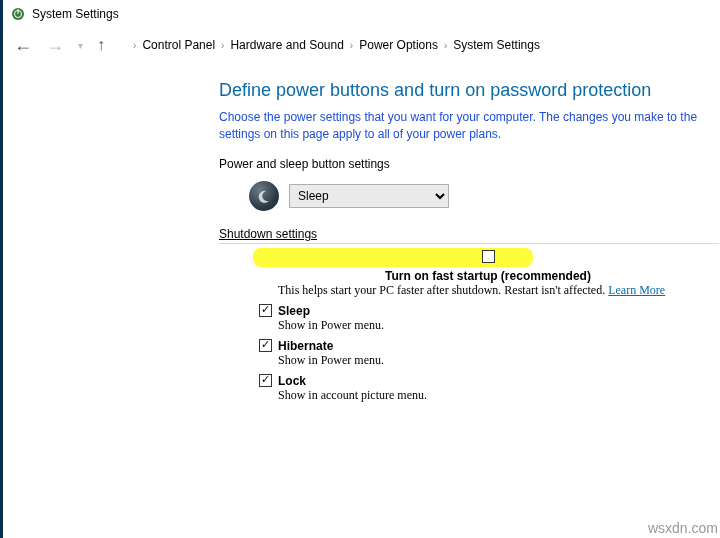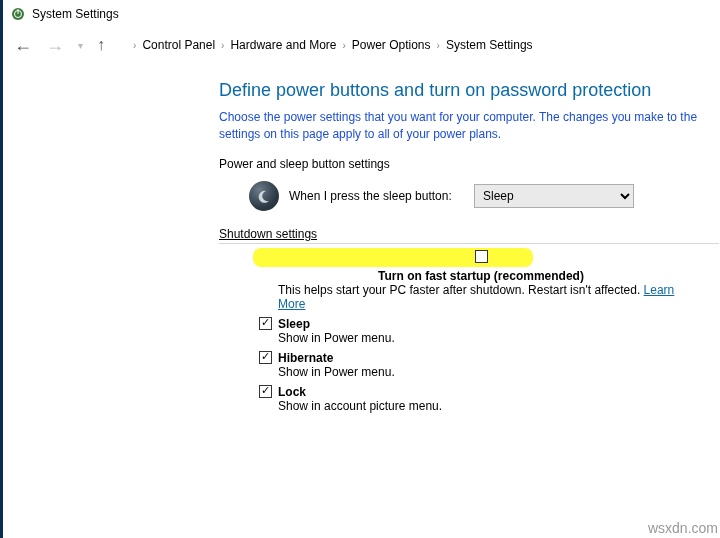--- a/index.html
+++ b/index.html
@@ -43,21 +43,21 @@
     .breadcrumb {
       display: flex;
       align-items: center;
       gap: 4px;
       margin-left: 6px;
       font-size: 12px;
     }
     .breadcrumb .sep { color: #888; font-size: 10px; margin: 0 2px; }
     .breadcrumb .crumb { color: #000; cursor: pointer; }
     .main {
-      padding: 18px 17px 0 219px;
+      padding: 18px 3px 0 219px;
       width: 720px;
     }
     h1.page-title {
       color: #0b6aa8;
       font-weight: 400;
       font-size: 18px;
       margin: 0 0 8px 0;
     }
     .desc {
       font-size: 12px;
@@ -133,20 +133,21 @@
       line-height: 11px;
       color: #000;
       position: relative;
       top: -1px;
     }
     .bold { font-weight: 700; }
     .sub {
       margin-left: 19px;
       font-size: 12px;
       color: #000;
+      font-family: Liberation Serif, serif;
     }
     .sub a { color: #0b6aa8; text-decoration: underline; cursor: pointer; }
     .highlight-wrap {
       position: relative;
       flex-direction: column;
     }
     .highlight-wrap::before {
       content: "";
       position: absolute;
       left: -6px;
@@ -197,21 +198,21 @@
     <svg viewBox="0 0 16 16">
         <circle cx="8" cy="8" r="6" fill="#3a7a3a"></circle>
         <path d="M8 3v5" stroke="#fff" stroke-width="1"></path>
         <circle cx="8" cy="8" r="3.5" fill="none" stroke="#fff" stroke-width="1"></circle>
       </svg>
   </span>
   <span class="breadcrumb">
     <span class="sep">›</span>
     <span class="crumb">Control Panel</span>
     <span class="sep">›</span>
-    <span class="crumb">Hardware and More</span>
+    <span class="crumb">Hardware and Sound</span>
     <span class="sep">›</span>
     <span class="crumb">Power Options</span>
     <span class="sep">›</span>
     <span class="crumb">System Settings</span>
   </span>
 </div>
 
 <div class="main">
   <h1 class="page-title">Define power buttons and turn on password protection</h1>
   <p class="desc">Choose the power settings that you want for your computer. The changes you make to the settings on this page apply to all of your power plans.</p>
@@ -219,21 +220,20 @@
   <div class="section-label">Power and sleep button settings</div>
 
   <div class="btn-settings">
 
     <div class="row">
       <div class="round-icon">
         <svg viewBox="0 0 16 16">
             <path d="M10 3a6 6 0 1 0 3 10 5 5 0 0 1-3-10z" fill="#cfd6db"></path>
           </svg>
       </div>
-      <span class="row-label">When I press the sleep button:</span>
       <select class="combo">
         <option>Sleep</option>
       </select>
     </div>
   </div>
 
   <div class="divider-label">Shutdown settings</div>
 
   <div class="shutdown-list">
     <div class="check-row">

